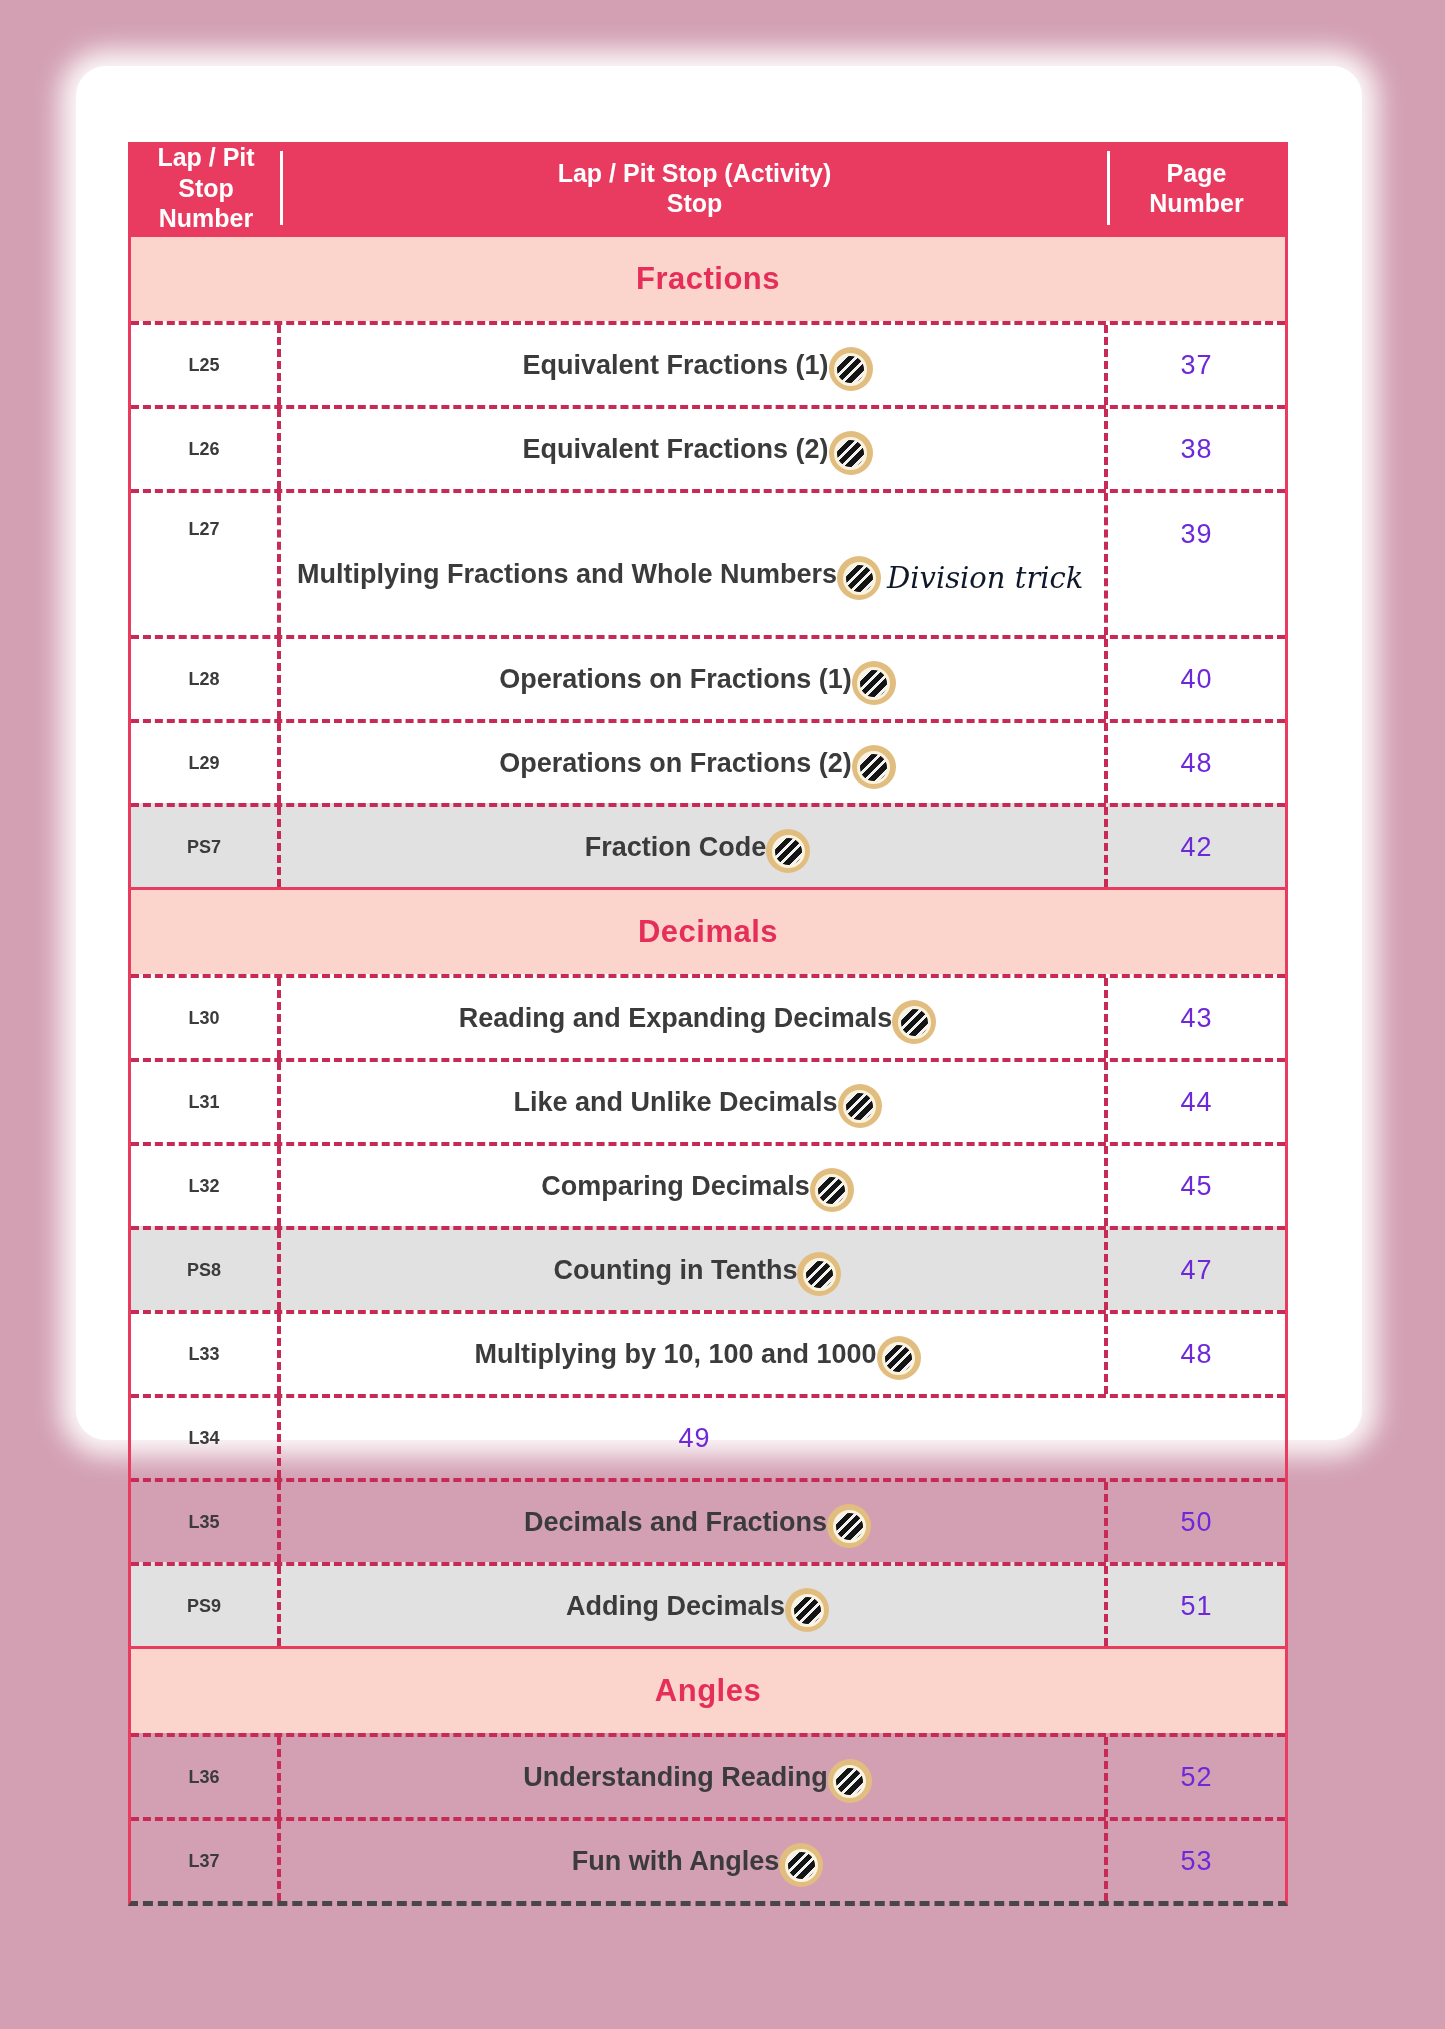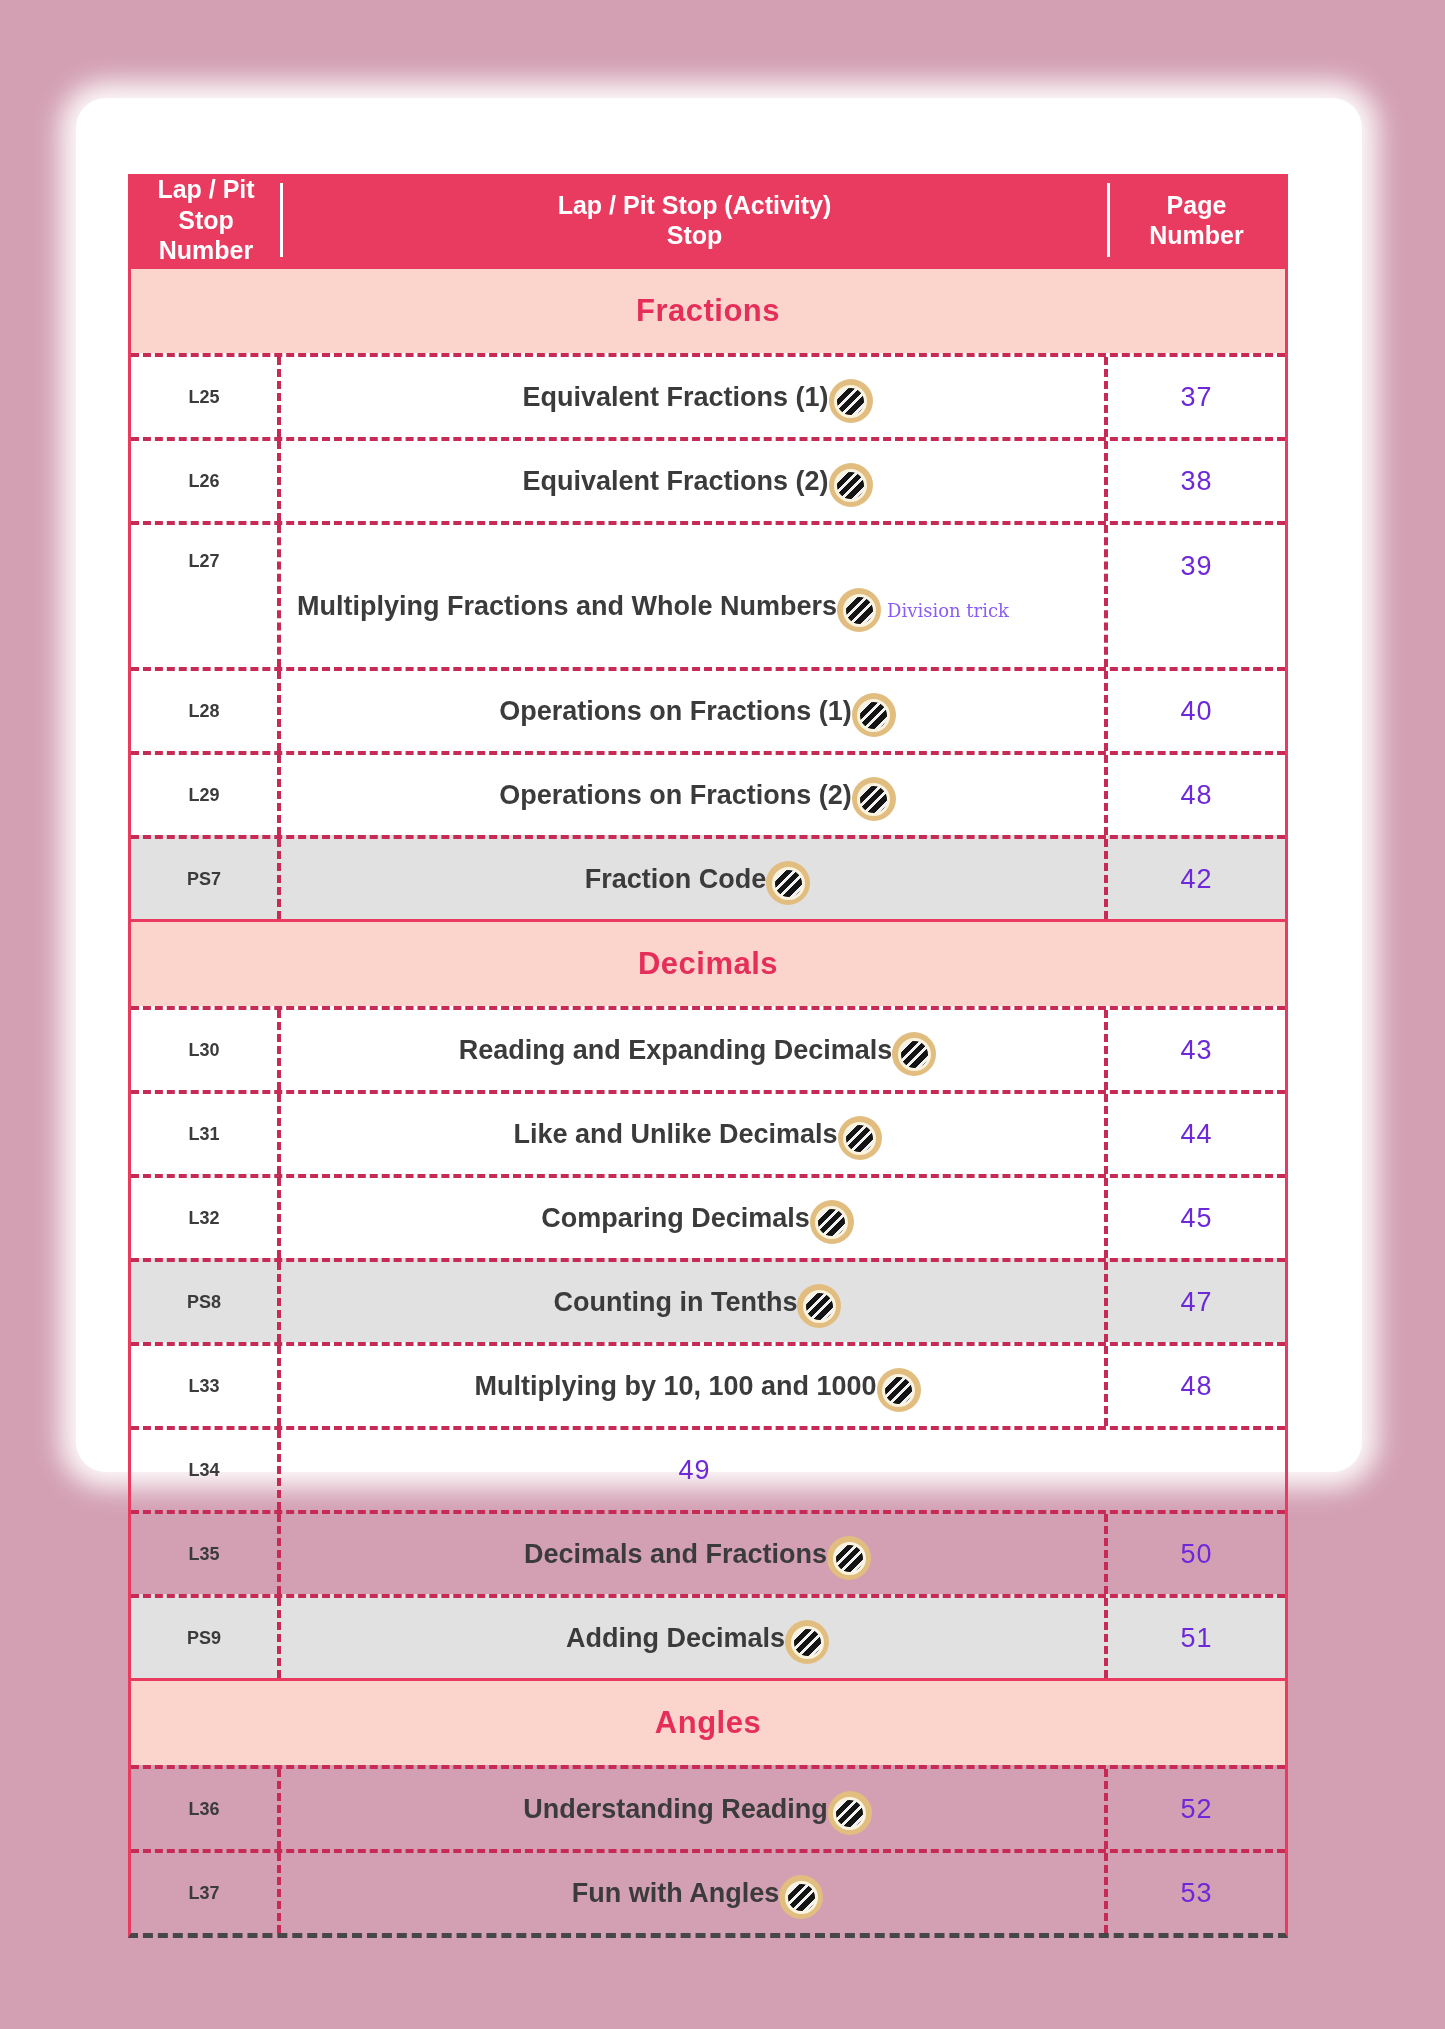--- a/index.html
+++ b/index.html
@@ -19,21 +19,20 @@
     font-family:"Liberation Sans", sans-serif;
     overflow:hidden;
   }
   .sheet{
     position:absolute;
     left:76px; top:66px;
     width:1286px; height:1374px;
     background:#ffffff;
     border-radius:30px;
     box-shadow:0 0 26px 16px rgba(255,255,255,0.92);
-    margin-top:32px;
   }
   .toc{
     position:absolute;
     left:52px; top:76px;
     width:1160px;
     border-left:3px solid var(--crimson);
     border-right:3px solid var(--crimson);
     border-bottom:5px dashed #474747;
   }
   
@@ -111,22 +110,22 @@
     flex:0 0 auto;
   }
   .badge-inner{
     width:33px; height:33px; border-radius:50%;
     border:3px solid #faf3df;
     background:
       repeating-linear-gradient(135deg,#141414 0 5px,#f2f2f2 5px 8px);
   }
   .note-text{
     font-family:"DejaVu Serif", serif;
-    font-weight:400;
-    font-size:18px; color:#8b5cf6;
+    font-style:italic; font-weight:400;
+    font-size:29px; color:#0f172a;
   }
 </style>
 </head>
 <body>
 
 <div class="sheet">
   <div class="toc">
 
     <div class="thead">
       <div class="th sep">

